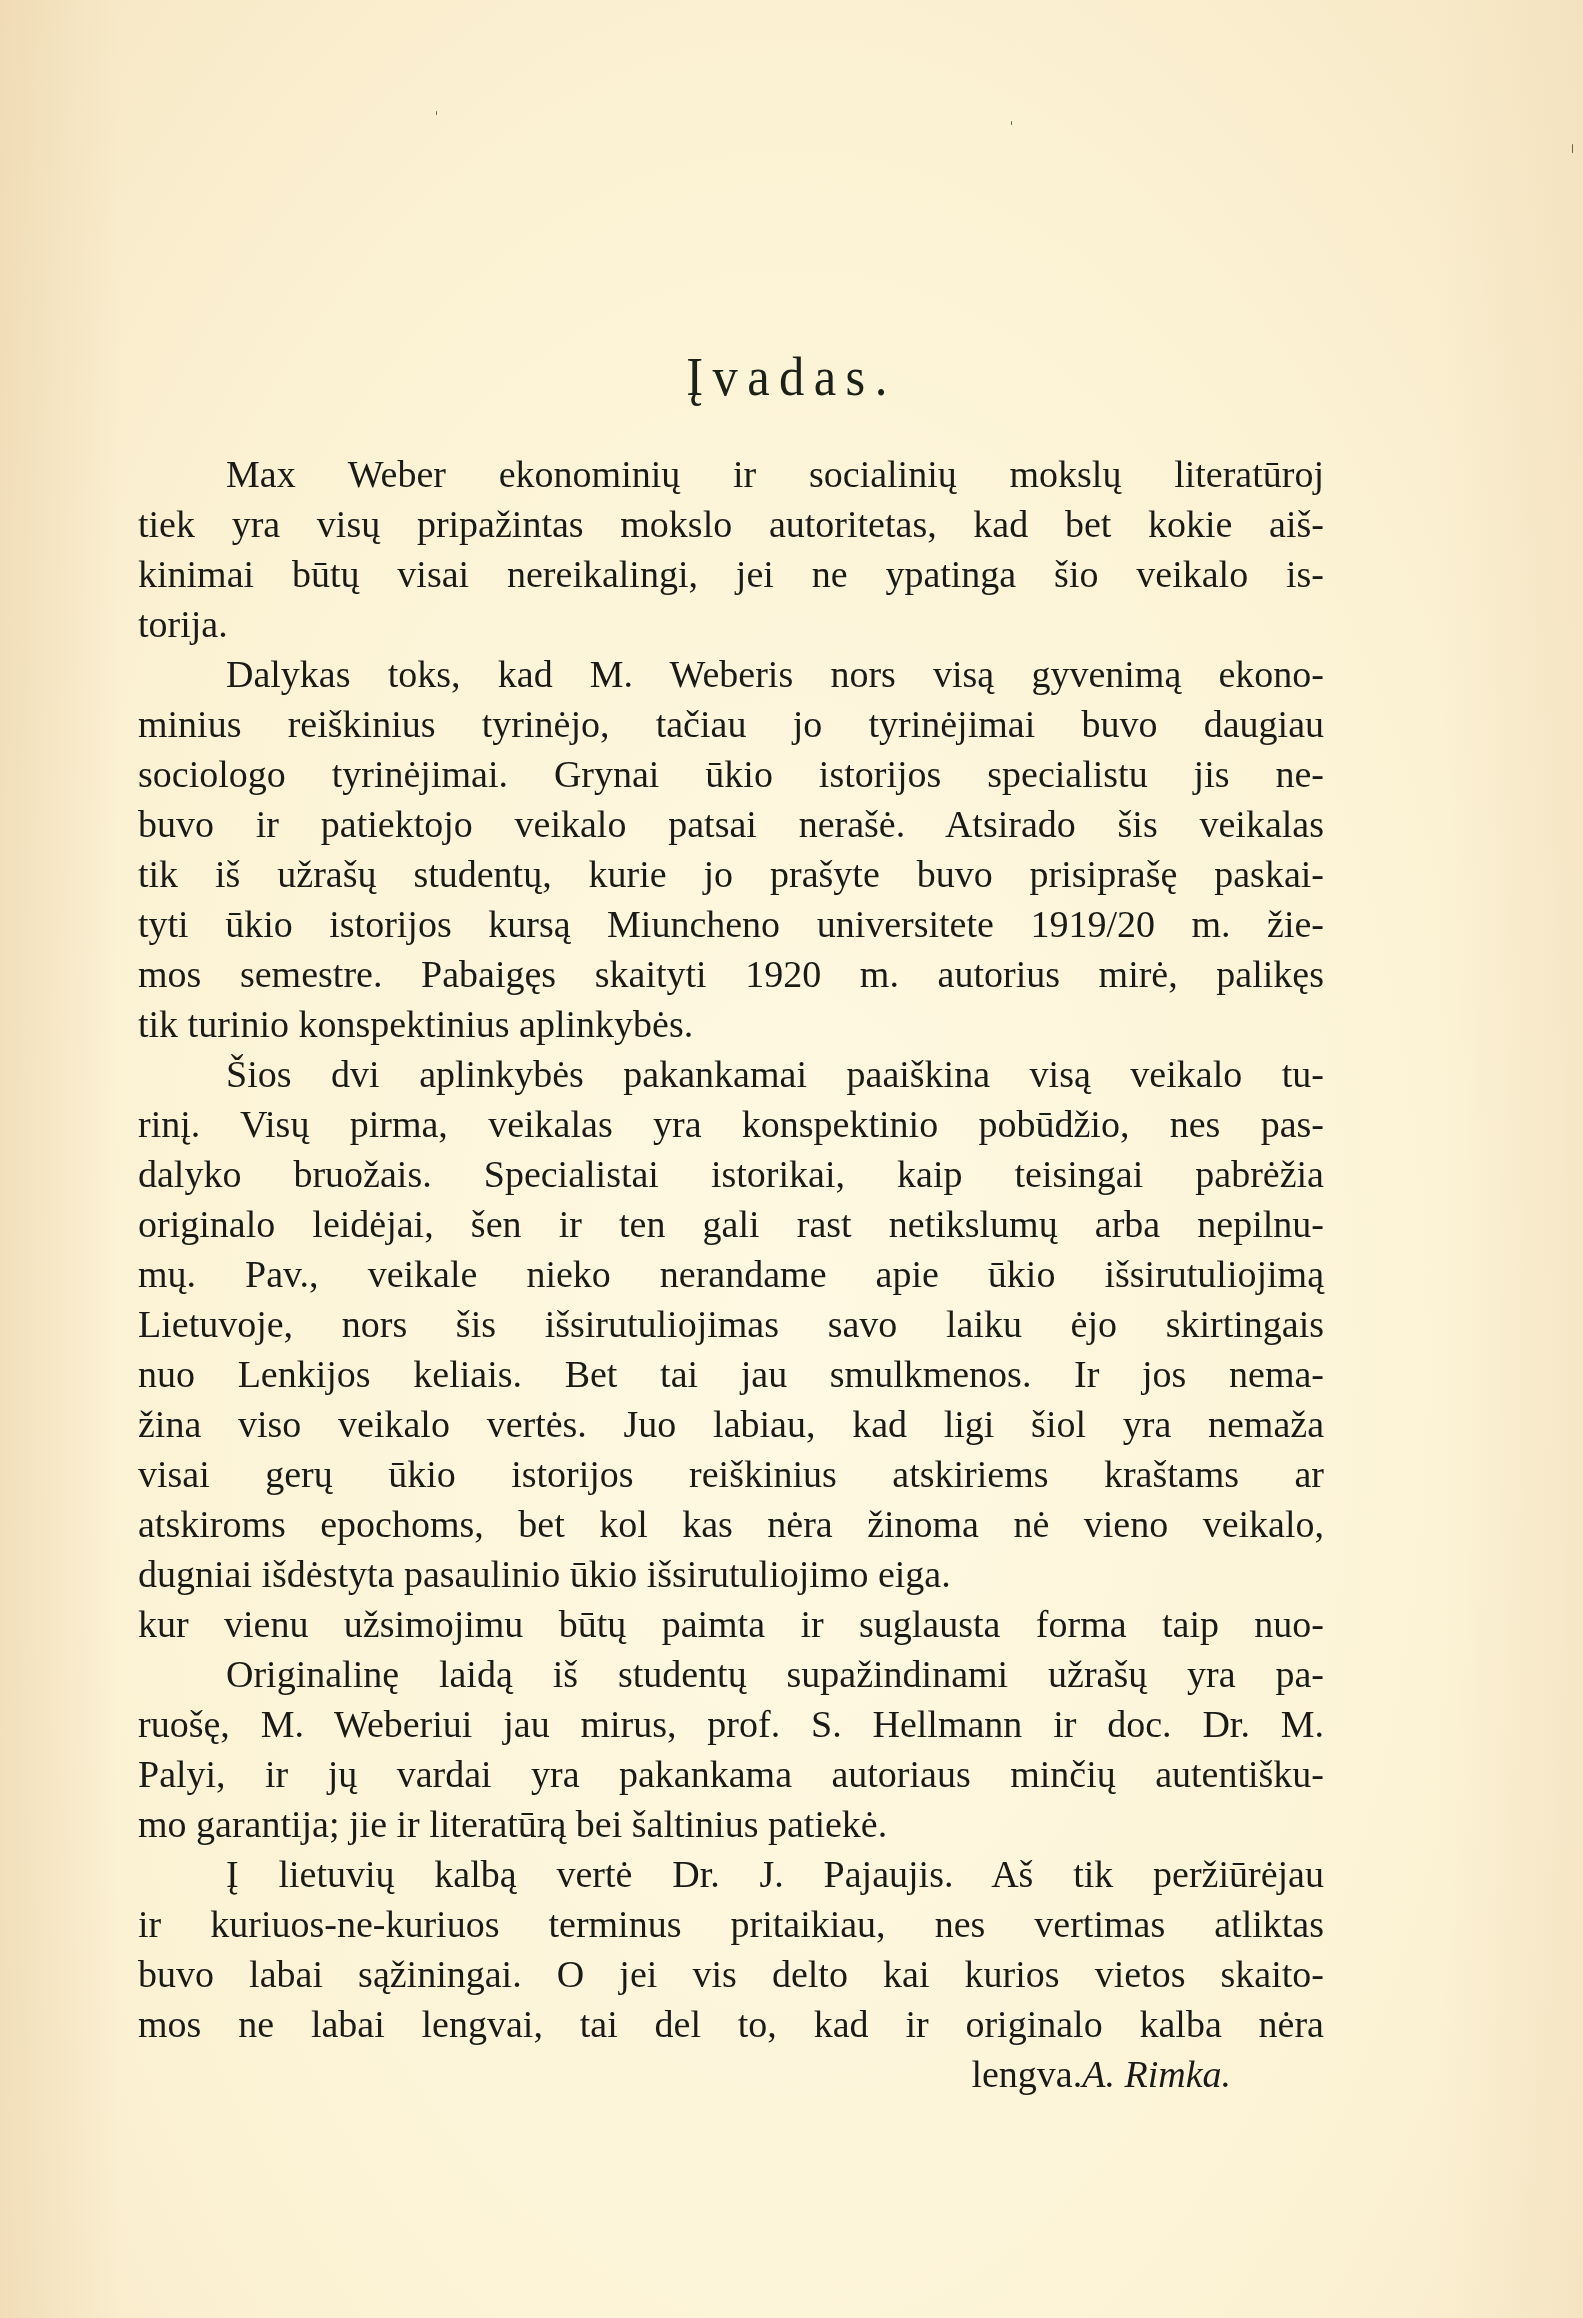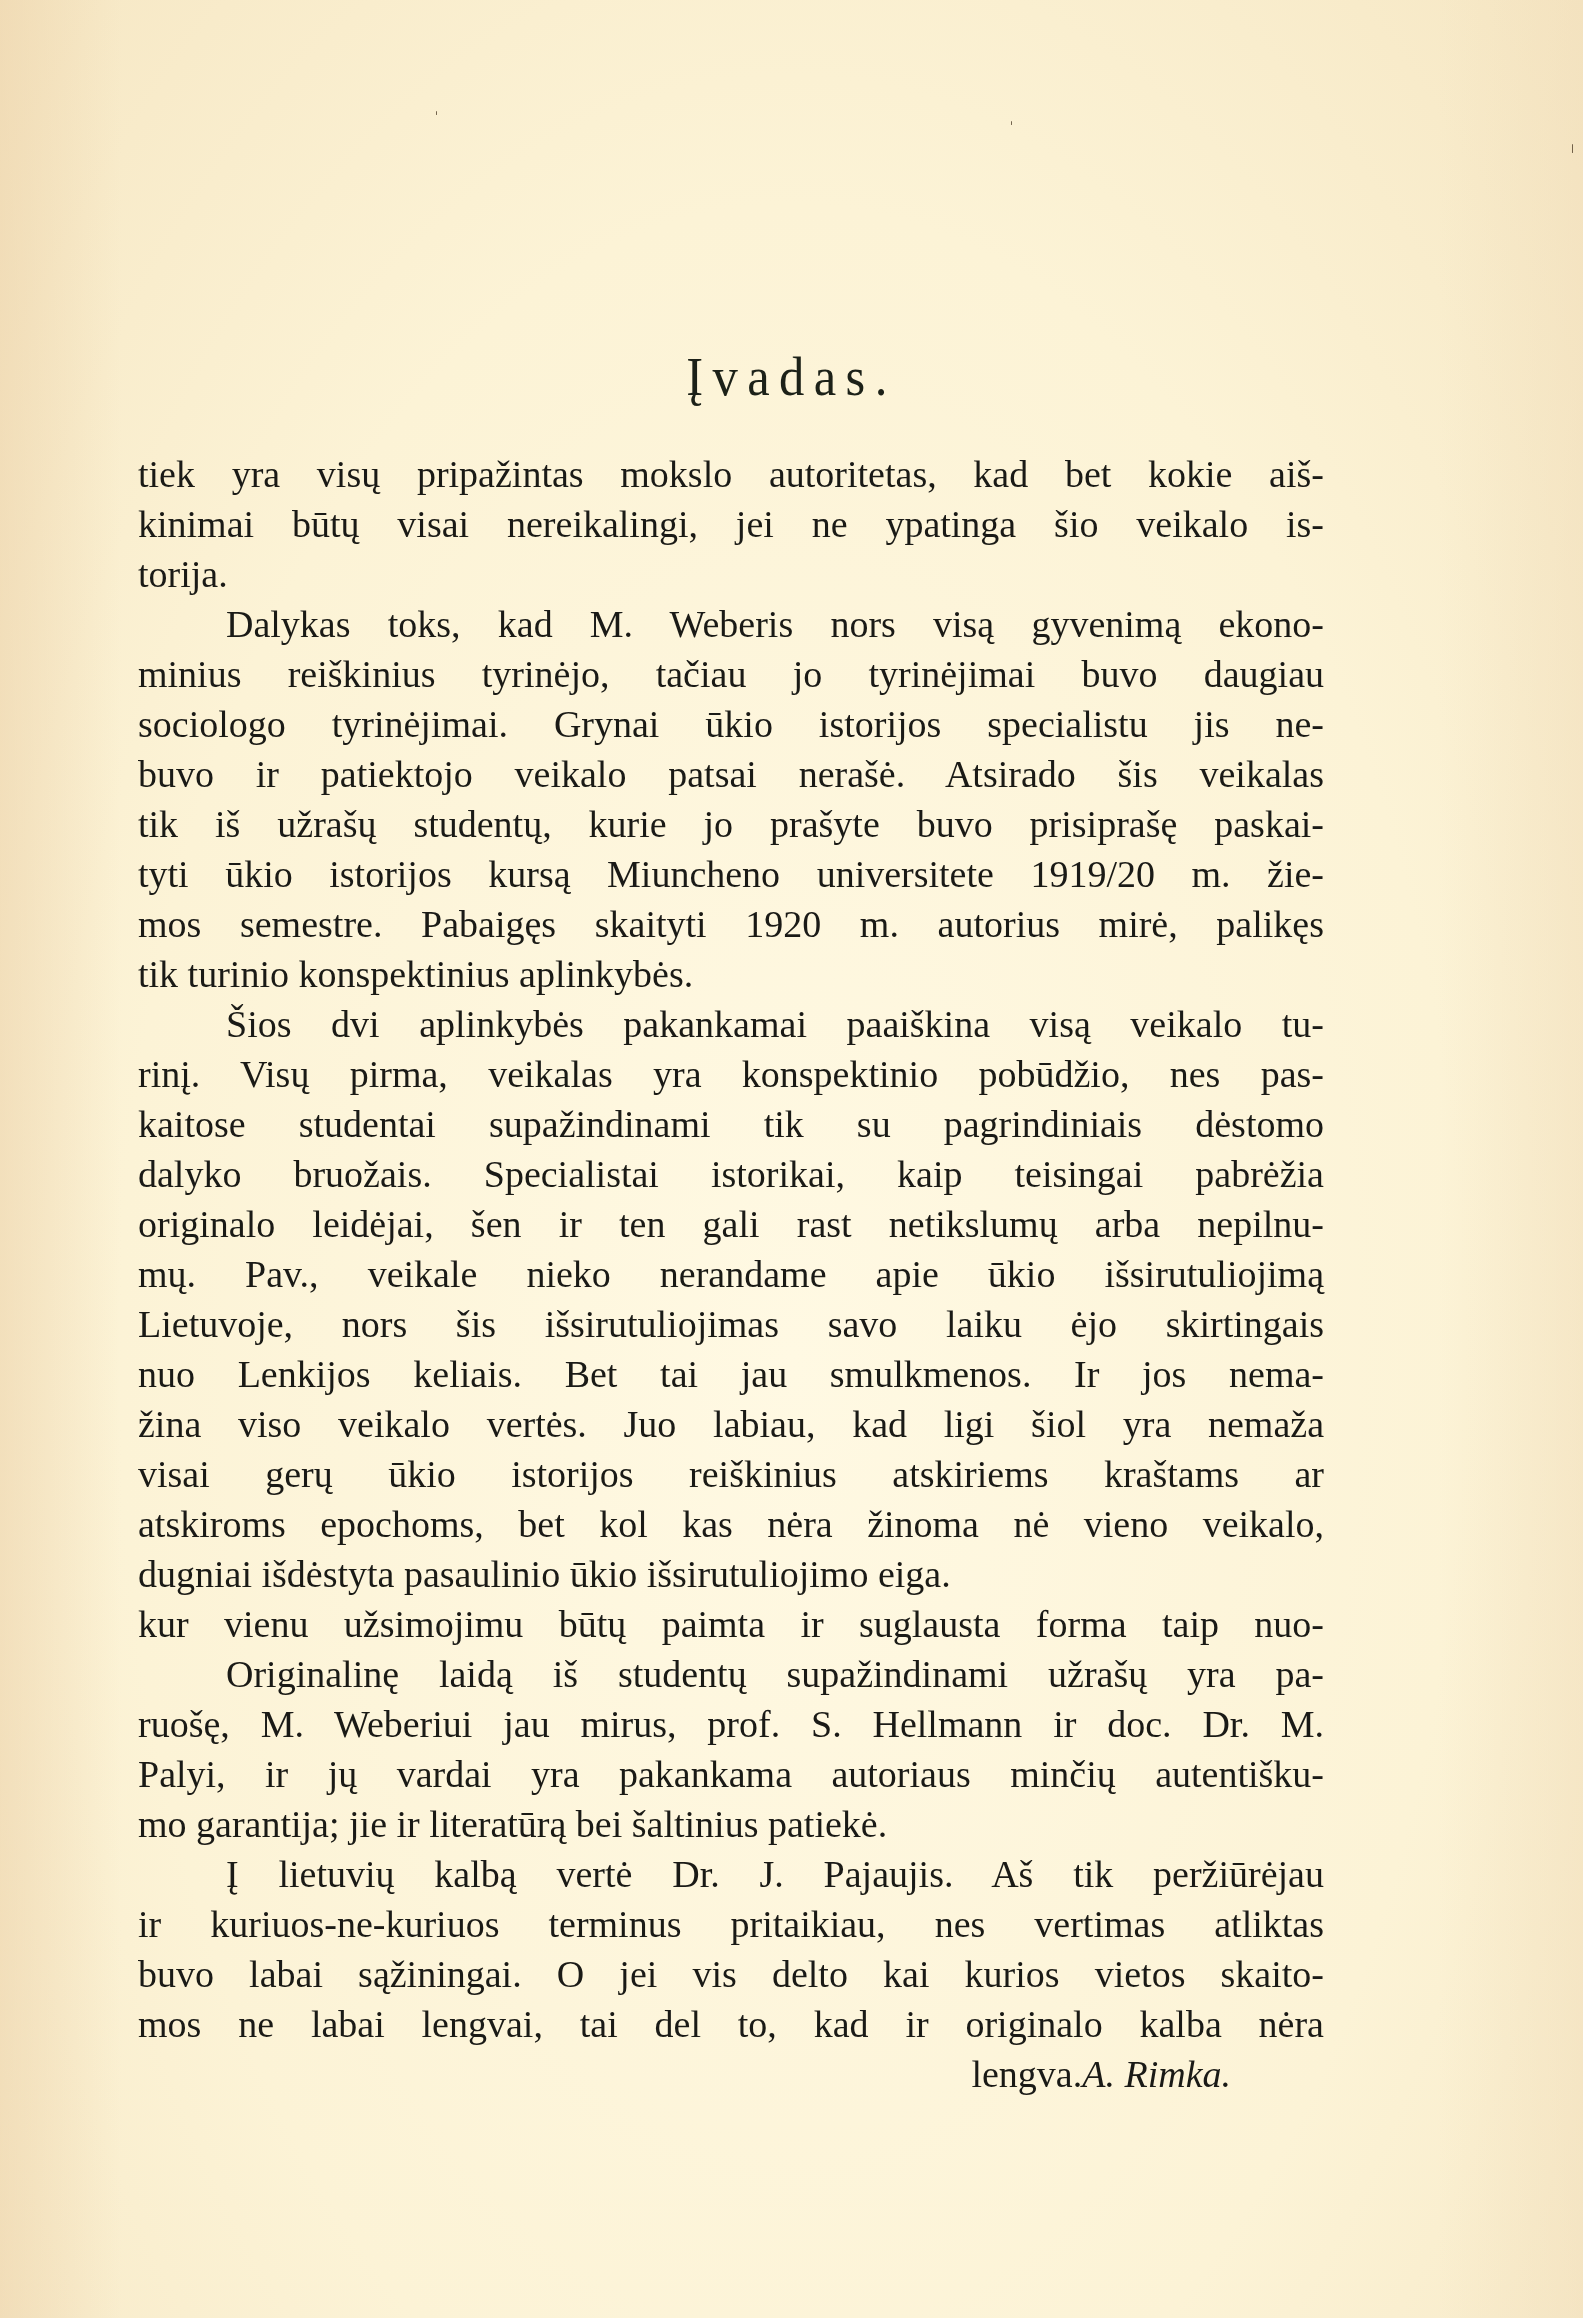--- a/index.html
+++ b/index.html
@@ -82,40 +82,40 @@
 </head>
 <body>
 
 <div class="page">
 
   <h1 class="title">Įvadas.</h1>
 
   <div class="body-text">
 
     <div class="paragraph">
+      <div class="line indent">Max Weber ekonominių ir socialinių mokslų literatūroj</div>
       <div class="line">tiek yra visų pripažintas mokslo autoritetas, kad bet kokie aiš-</div>
       <div class="line">kinimai būtų visai nereikalingi, jei ne ypatinga šio veikalo is-</div>
       <div class="line last">torija.</div>
     </div>
 
     <div class="paragraph">
       <div class="line indent">Dalykas toks, kad M. Weberis nors visą gyvenimą ekono-</div>
       <div class="line">minius reiškinius tyrinėjo, tačiau jo tyrinėjimai buvo daugiau</div>
       <div class="line">sociologo tyrinėjimai. Grynai ūkio istorijos specialistu jis ne-</div>
       <div class="line">buvo ir patiektojo veikalo patsai nerašė. Atsirado šis veikalas</div>
       <div class="line">tik iš užrašų studentų, kurie jo prašyte buvo prisiprašę paskai-</div>
       <div class="line">tyti ūkio istorijos kursą Miuncheno universitete 1919/20 m. žie-</div>
       <div class="line">mos semestre. Pabaigęs skaityti 1920 m. autorius mirė, palikęs</div>
       <div class="line last">tik turinio konspektinius aplinkybės.</div>
     </div>
 
     <div class="paragraph">
       <div class="line indent">Šios dvi aplinkybės pakankamai paaiškina visą veikalo tu-</div>
       <div class="line">rinį. Visų pirma, veikalas yra konspektinio pobūdžio, nes pas-</div>
-      <div class="line">kaitose studentai supažindinami tik su pagrindiniais dėstomo</div>
       <div class="line">dalyko bruožais. Specialistai istorikai, kaip teisingai pabrėžia</div>
       <div class="line">originalo leidėjai, šen ir ten gali rast netikslumų arba nepilnu-</div>
       <div class="line">mų. Pav., veikale nieko nerandame apie ūkio išsirutuliojimą</div>
       <div class="line">Lietuvoje, nors šis išsirutuliojimas savo laiku ėjo skirtingais</div>
       <div class="line">nuo Lenkijos keliais. Bet tai jau smulkmenos. Ir jos nema-</div>
       <div class="line">žina viso veikalo vertės. Juo labiau, kad ligi šiol yra nemaža</div>
       <div class="line">visai gerų ūkio istorijos reiškinius atskiriems kraštams ar</div>
       <div class="line">atskiroms epochoms, bet kol kas nėra žinoma nė vieno veikalo,</div>
       <div class="line last">dugniai išdėstyta pasaulinio ūkio išsirutuliojimo eiga.</div>
       <div class="line">kur vienu užsimojimu būtų paimta ir suglausta forma taip nuo-</div>

